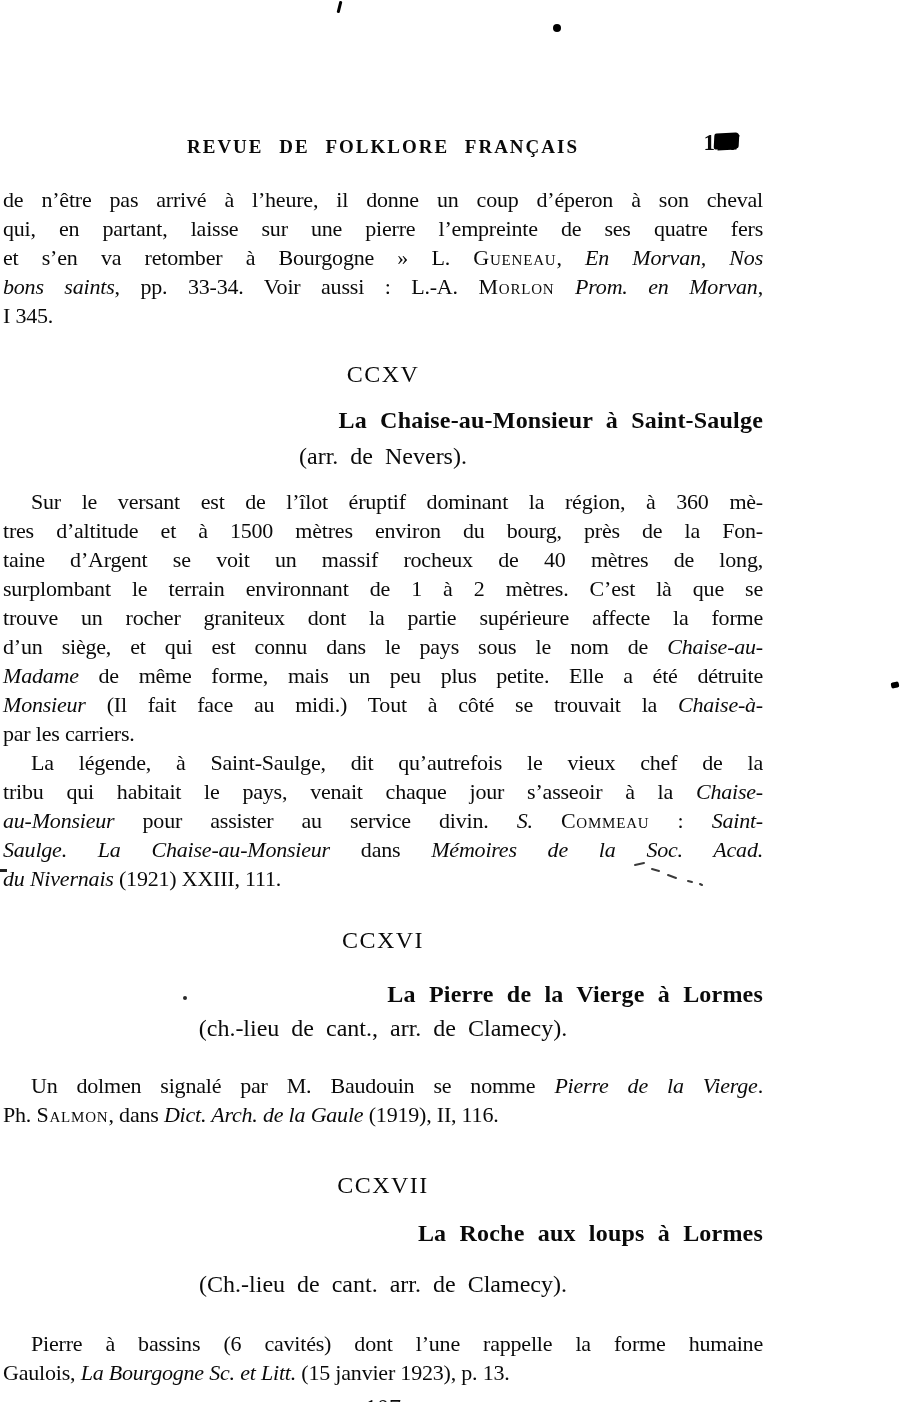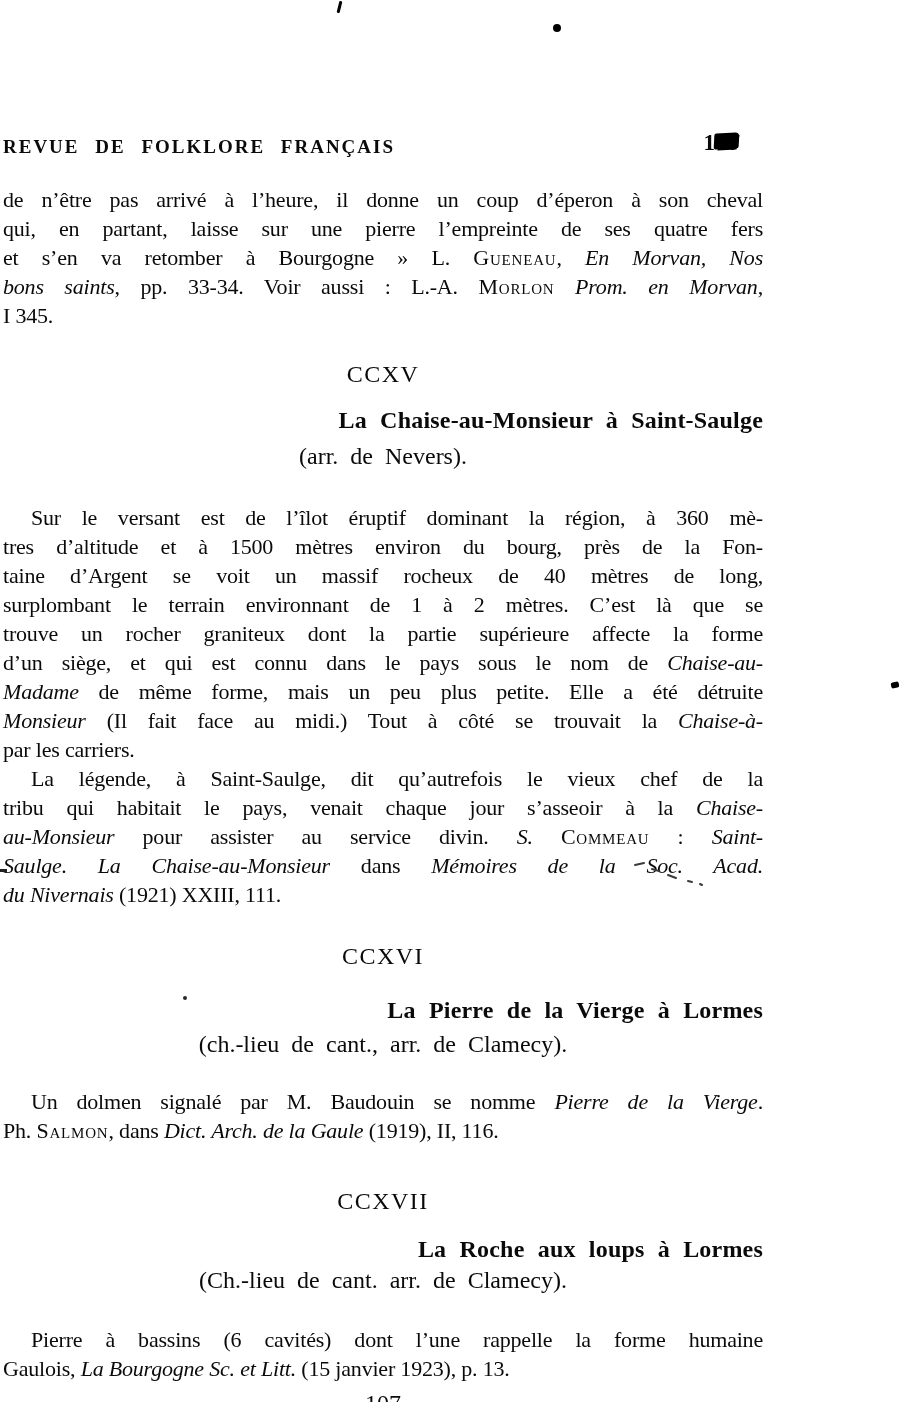--- a/index.html
+++ b/index.html
@@ -10,21 +10,21 @@
     font-family: "Liberation Serif", "DejaVu Serif", serif;
     position: relative;
     overflow: hidden;
   }
   .content {
     margin-left: 3px;
     width: 760px;
     padding-top: 133px;
   }
   
-  .header { position: relative; line-height: 28px; height: 28px; }
+  .header { position: relative; text-align: center; line-height: 28px; height: 28px; }
   .journal {
     font-weight: 700;
     font-size: 19px;
     letter-spacing: 2px;
     word-spacing: 9px;
     white-space: nowrap;
   }
   .pagenum {
     position: absolute; right: 22px; top: -4px;
     font-size: 23px; font-weight: 700; letter-spacing: 1px;
@@ -99,21 +99,21 @@
       <div class="line"><span>de n’être pas arrivé à l’heure, il donne un coup d’éperon à son cheval</span></div>
       <div class="line"><span>qui, en partant, laisse sur une pierre l’empreinte de ses quatre fers</span></div>
       <div class="line"><span>et s’en va retomber à Bourgogne » L. </span><span class="sc">Gueneau</span><span>, </span><span class="i">En Morvan, Nos</span></div>
       <div class="line"><span class="i">bons saints</span><span>, pp. 33-34. Voir aussi : L.-A. </span><span class="sc">Morlon</span><span> </span><span class="i">Prom. en Morvan</span><span>,</span></div>
       <div class="line last"><span>I 345.</span></div>
     </div>
 
   <div class="section-number" style="margin-top:30px">CCXV</div>
   <div class="section-title" style="margin-top:16px">La Chaise-au-Monsieur à Saint-Saulge</div>
   <div class="section-subtitle" style="margin-top:6px">(arr. de Nevers).</div>
-  <div class="para indent" style="margin-top:32px">
+  <div class="para indent" style="margin-top:16px">
       <div class="line"><span>Sur le versant est de l’îlot éruptif dominant la région, à 360 mè-</span></div>
       <div class="line"><span>tres d’altitude et à 1500 mètres environ du bourg, près de la Fon-</span></div>
       <div class="line"><span>taine d’Argent se voit un massif rocheux de 40 mètres de long,</span></div>
       <div class="line"><span>surplombant le terrain environnant de 1 à 2 mètres. C’est là que se</span></div>
       <div class="line"><span>trouve un rocher graniteux dont la partie supérieure affecte la forme</span></div>
       <div class="line"><span>d’un siège, et qui est connu dans le pays sous le nom de </span><span class="i">Chaise-au-</span></div>
       <div class="line"><span class="i">Madame</span><span> de même forme, mais un peu plus petite. Elle a été détruite</span></div>
       <div class="line"><span class="i">Monsieur</span><span> (Il fait face au midi.) Tout à côté se trouvait la </span><span class="i">Chaise-à-</span></div>
       <div class="line last"><span>par les carriers.</span></div>
     </div>
@@ -128,21 +128,21 @@
   <div class="section-number" style="margin-top:33px">CCXVI</div>
   <div class="section-title" style="margin-top:24px">La Pierre de la Vierge à Lormes</div>
   <div class="section-subtitle" style="margin-top:4px">(ch.-lieu de cant., arr. de Clamecy).</div>
   <div class="para indent" style="margin-top:28px">
       <div class="line"><span>Un dolmen signalé par M. Baudouin se nomme </span><span class="i">Pierre de la Vierge</span><span>.</span></div>
       <div class="line last"><span>Ph. </span><span class="sc">Salmon</span><span>, dans </span><span class="i">Dict. Arch. de la Gaule</span><span> (1919), II, 116.</span></div>
     </div>
 
   <div class="section-number" style="margin-top:42px">CCXVII</div>
   <div class="section-title" style="margin-top:18px">La Roche aux loups à Lormes</div>
-  <div class="section-subtitle" style="margin-top:1px">(Ch.-lieu de cant. arr. de Clamecy).</div>
+  <div class="section-subtitle" style="margin-top:21px">(Ch.-lieu de cant. arr. de Clamecy).</div>
   <div class="para indent" style="margin-top:30px">
       <div class="line"><span>Pierre à bassins (6 cavités) dont l’une rappelle la forme humaine</span></div>
       <div class="line last"><span>Gaulois, </span><span class="i">La Bourgogne Sc. et Litt.</span><span> (15 janvier 1923), p. 13.</span></div>
     </div>
 
   <div class="footer" style="margin-top:7px">— 107 —</div>
 
 </div>
 
 </body></html>

